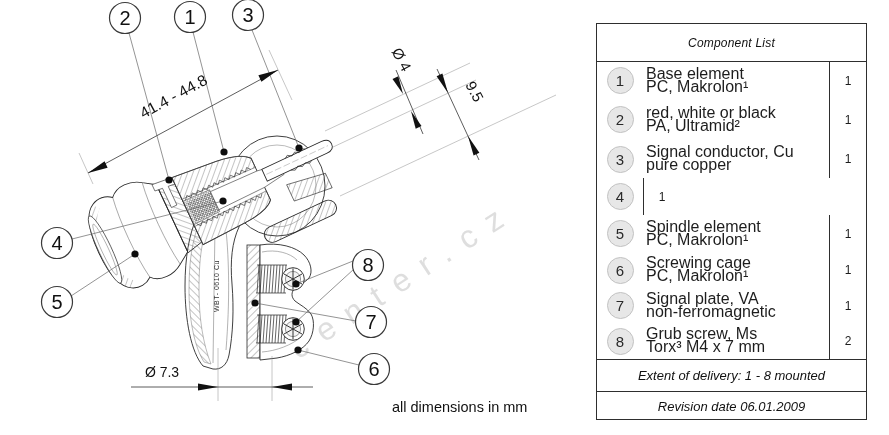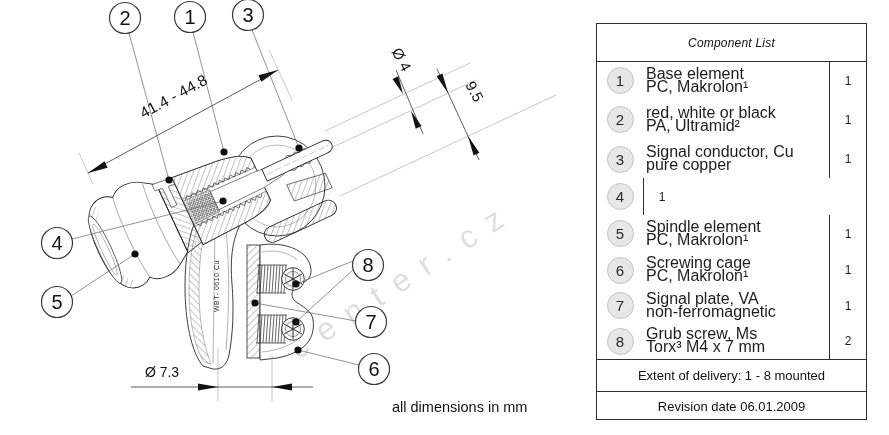--- a/index.html
+++ b/index.html
@@ -24,21 +24,21 @@
     display:flex;align-items:center;justify-content:center;font-size:15px;color:#2a2a2a;
   }
   .desc{flex:1;padding-left:3px;font-size:16px;line-height:12.8px;color:#1d1d1d;}
   .dline:empty{display:none;}
   .qtycol{
     width:36px;flex:none;align-self:stretch;border-left:1.4px solid #2e2e2e;
     display:flex;align-items:center;justify-content:center;font-size:12px;color:#1d1d1d;
   }
   .tbl-footer{
     border-top:1.4px solid #2e2e2e;display:flex;align-items:center;justify-content:center;
-    font-size:13px;color:#111;
+    font-size:13px;color:#111;font-style:italic;
   }
   .f-extent{height:31px;}
   .f-revision{height:28px;}
 </style>
 </head>
 <body>
 
 <div id="stage">
 
   <svg id="drawing" width="596" height="435" viewBox="0 0 596 435" xmlns="http://www.w3.org/2000/svg">

